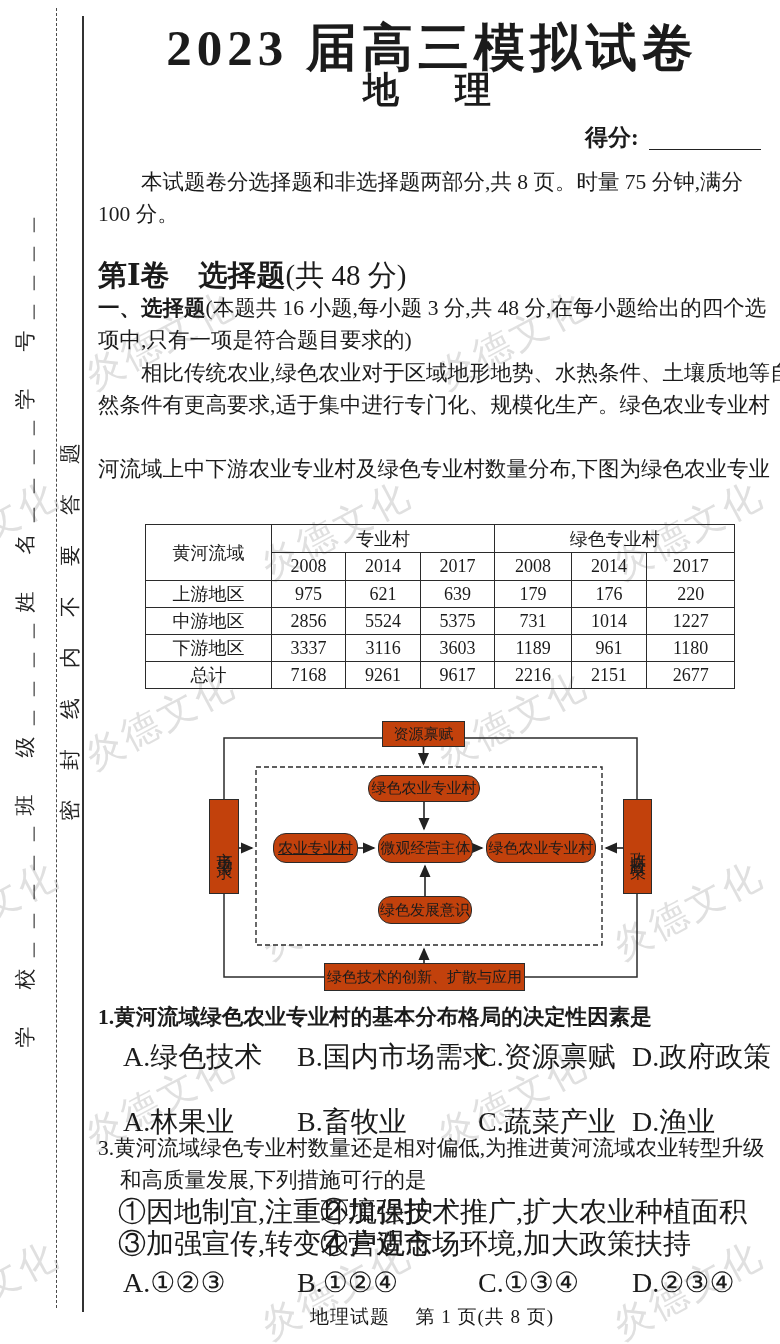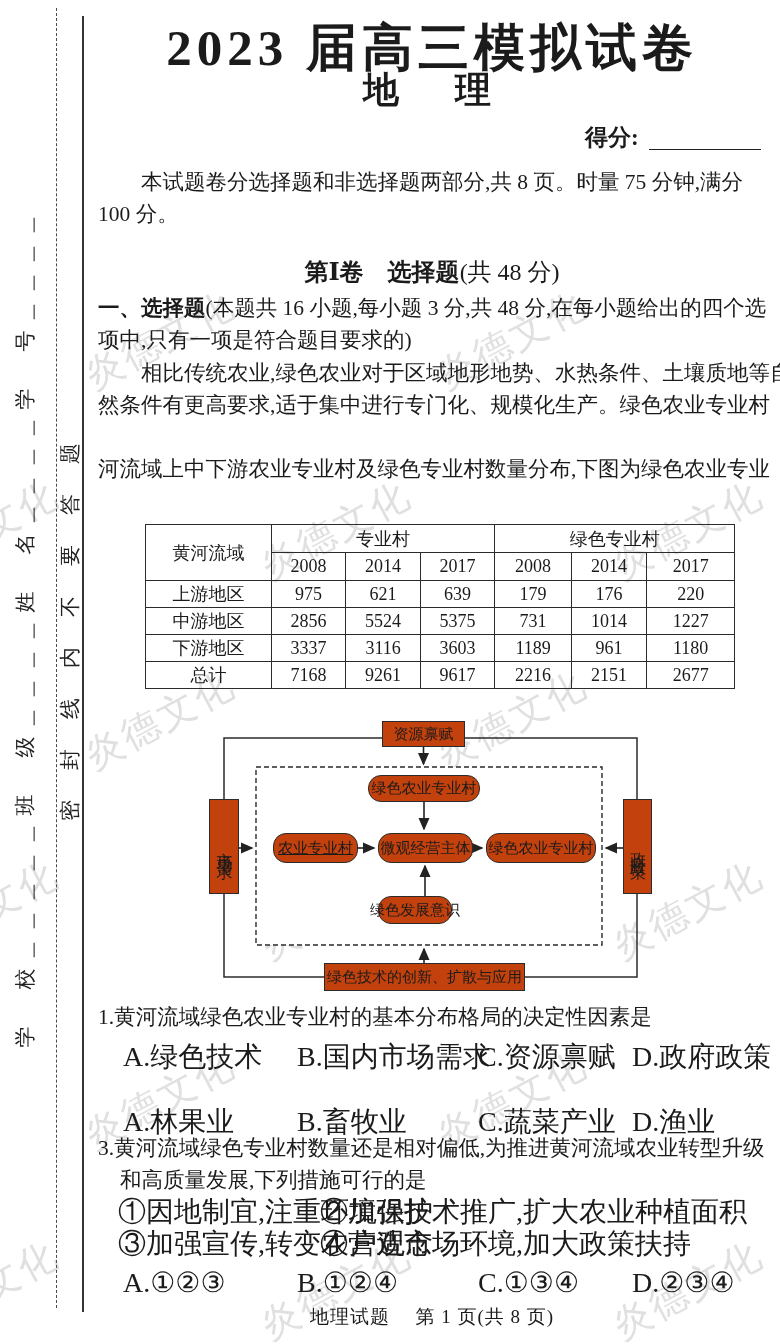--- a/index.html
+++ b/index.html
@@ -21,21 +21,21 @@
              transform:rotate(-90deg);z-index:1;font-size:21px;letter-spacing:30px;
              white-space:nowrap;text-align:center;color:#222;}
   
   .content{position:absolute;left:98px;top:0;width:668px;height:1344px;z-index:2;}
   .abs{position:absolute;white-space:nowrap;}
   .ttl{width:100%;text-align:center;font-size:51px;font-weight:bold;letter-spacing:5px;}
   .sub{width:100%;text-align:center;font-size:36px;font-weight:bold;letter-spacing:10px;}
   .score-label{font-size:23px;font-weight:bold;}
   .score-line{border-bottom:1.6px solid #222;height:0;}
   .bodyline{font-size:21.5px;line-height:25px;}
-  .heading{width:100%;text-align:center;font-size:24px;}
+  .heading{width:100%;text-align:left;font-size:29px;}
   .b{font-weight:bold;}
   .footer{width:100%;text-align:center;font-size:19px;letter-spacing:1px;}
   
   table.data{border-collapse:collapse;table-layout:fixed;width:590px;
              font-size:18px;text-align:center;}
   table.data td{border:1.4px solid #2b2b2b;padding:0;height:26px;overflow:hidden;}
   table.data tr.hdr1 td{height:27px;}
   
   .diagram{position:absolute;left:82px;top:705px;width:490px;height:295px;}
   .diagram svg{position:absolute;left:0;top:0;}
@@ -184,24 +184,24 @@
         <line x1="244" y1="258" x2="244" y2="244" stroke="#222" stroke-width="1.6" marker-end="url(#ah)"></line>
       </svg>
       <div class="dbox" style="left:202px;top:16px;width:83px;height:26px;">资源禀赋</div>
       <div class="dbox vert" style="left:29px;top:94px;width:30px;height:95px;">市场需求</div>
       <div class="dbox vert" style="left:443px;top:94px;width:29px;height:95px;">政府政策</div>
       <div class="dbox" style="left:144px;top:258px;width:201px;height:28px;">绿色技术的创新、扩散与应用</div>
       <div class="dbox round" style="left:188px;top:70px;width:112px;height:27px;">绿色农业专业村</div>
       <div class="dbox round" style="left:93px;top:128px;width:85px;height:30px;text-decoration:underline;">农业专业村</div>
       <div class="dbox round" style="left:198px;top:128px;width:95px;height:30px;">微观经营主体</div>
       <div class="dbox round" style="left:306px;top:128px;width:110px;height:30px;">绿色农业专业村</div>
-      <div class="dbox round" style="left:198px;top:191px;width:74px;height:28px;">绿色发展意识</div>
-    </div>
-
-    <div class="abs bodyline" style="top:1005px;left:0;">
+      <div class="dbox round" style="left:198px;top:191px;width:94px;height:28px;">绿色发展意识</div>
+    </div>
+
+    <div class="abs bodyline" style="top:1005px;left:0;font-weight:bold;">
       <span>1.</span><span>黄河流域绿色农业专业村的基本分布格局的决定性因素是</span>
     </div>
     <div class="abs" style="top:1038px;left:0;width:668px;height:24px;">
       <span class="opt optA">A.绿色技术</span>
       <span class="opt optB">B.国内市场需求</span>
       <span class="opt optC">C.资源禀赋</span>
       <span class="opt optD">D.政府政策</span>
     </div>
 
     <div class="abs" style="top:1103px;left:0;width:668px;height:24px;">

